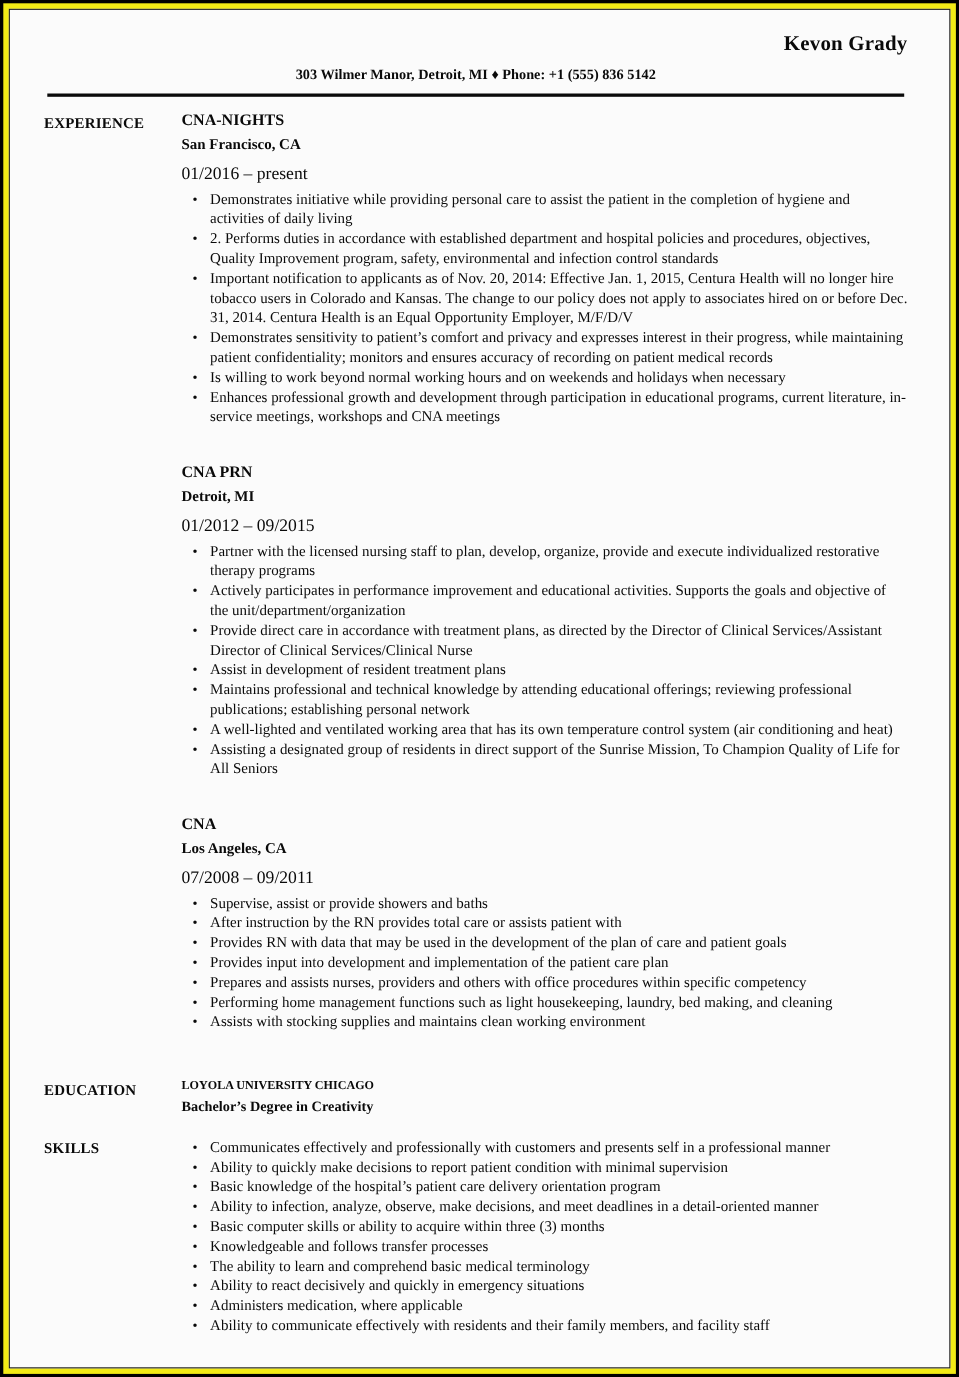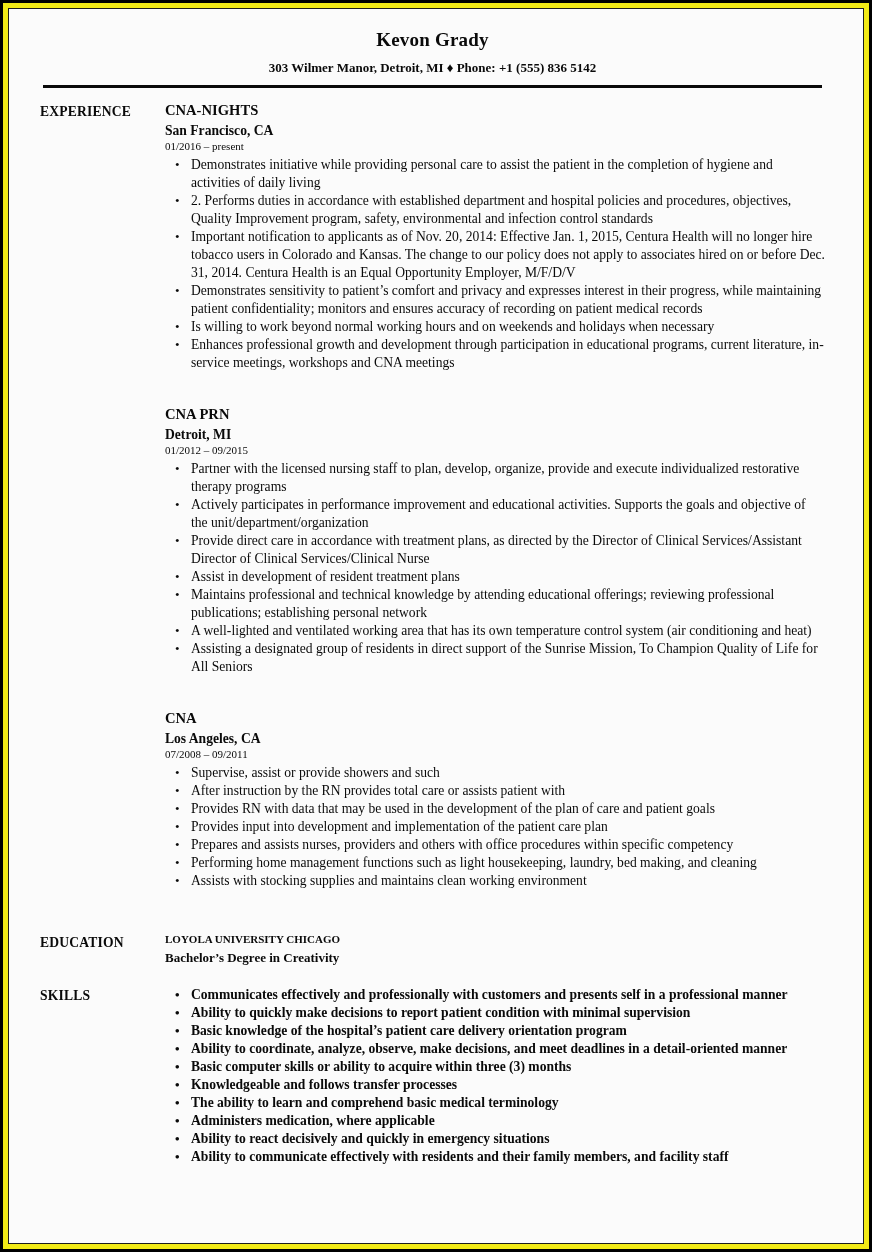--- a/index.html
+++ b/index.html
@@ -20,21 +20,21 @@
     background:#f2ea16;
   }
   .page {
     width:100%; height:100%;
     background:#fbfbfb;
     border:1px solid #1c1c1c;
     padding:14px 38px 30px 31px;
     overflow:hidden;
   }
   .name {
-    text-align:center;
+    text-align:right;
     font-size:19px;
     font-weight:bold;
     margin-top:6px;
     letter-spacing:0.2px;
   }
   .contact {
     text-align:center;
     font-size:13px;
     font-weight:bold;
     margin-top:9px;
@@ -64,22 +64,22 @@
   .job-title {
     font-size:14.6px;
     font-weight:bold;
   }
   .job-location {
     font-size:13.6px;
     font-weight:bold;
     margin-top:4px;
   }
   .job-dates {
-    font-size:11px;
-    margin-top:1px;
+    font-size:16px;
+    margin-top:11px;
   }
   ul.bullets {
     list-style:none;
     margin-top:4px;
     padding-left:8px;
   }
   ul.bullets li {
     position:relative;
     padding-left:18px;
     font-size:13.6px;
@@ -94,21 +94,21 @@
   }
   .school-name {
     font-size:11px;
     font-weight:bold;
   }
   .degree {
     font-size:13px;
     font-weight:bold;
     margin-top:5px;
   }
-  .row-skills ul.bullets { margin-top:0;font-weight:bold; }
+  .row-skills ul.bullets { margin-top:0; }
 </style>
 </head>
 <body>
 
 <div class="frame-black">
   <div class="frame-yellow">
     <div class="page">
 
       <header>
         <div class="name">Kevon Grady</div>
@@ -147,21 +147,21 @@
               <li>A well-lighted and ventilated working area that has its own temperature control system (air conditioning and heat)</li>
               <li>Assisting a designated group of residents in direct support of the Sunrise Mission, To Champion Quality of Life for All Seniors</li>
             </ul>
           </div>
 
           <div class="job">
             <div class="job-title">CNA</div>
             <div class="job-location">Los Angeles, CA</div>
             <div class="job-dates">07/2008 – 09/2011</div>
             <ul class="bullets">
-              <li>Supervise, assist or provide showers and such</li>
+              <li>Supervise, assist or provide showers and baths</li>
               <li>After instruction by the RN provides total care or assists patient with</li>
               <li>Provides RN with data that may be used in the development of the plan of care and patient goals</li>
               <li>Provides input into development and implementation of the patient care plan</li>
               <li>Prepares and assists nurses, providers and others with office procedures within specific competency</li>
               <li>Performing home management functions such as light housekeeping, laundry, bed making, and cleaning</li>
               <li>Assists with stocking supplies and maintains clean working environment</li>
             </ul>
           </div>
 
         </div>
@@ -175,26 +175,26 @@
         </div>
       </div>
 
       <div class="row row-skills">
         <div class="section-label">SKILLS</div>
         <div class="section-content">
           <ul class="bullets">
             <li>Communicates effectively and professionally with customers and presents self in a professional manner</li>
             <li>Ability to quickly make decisions to report patient condition with minimal supervision</li>
             <li>Basic knowledge of the hospital’s patient care delivery orientation program</li>
-            <li>Ability to coordinate, analyze, observe, make decisions, and meet deadlines in a detail-oriented manner</li>
+            <li>Ability to infection, analyze, observe, make decisions, and meet deadlines in a detail-oriented manner</li>
             <li>Basic computer skills or ability to acquire within three (3) months</li>
             <li>Knowledgeable and follows transfer processes</li>
             <li>The ability to learn and comprehend basic medical terminology</li>
+            <li>Ability to react decisively and quickly in emergency situations</li>
             <li>Administers medication, where applicable</li>
-            <li>Ability to react decisively and quickly in emergency situations</li>
             <li>Ability to communicate effectively with residents and their family members, and facility staff</li>
           </ul>
         </div>
       </div>
 
     </div>
   </div>
 </div>
 
 </body></html>

